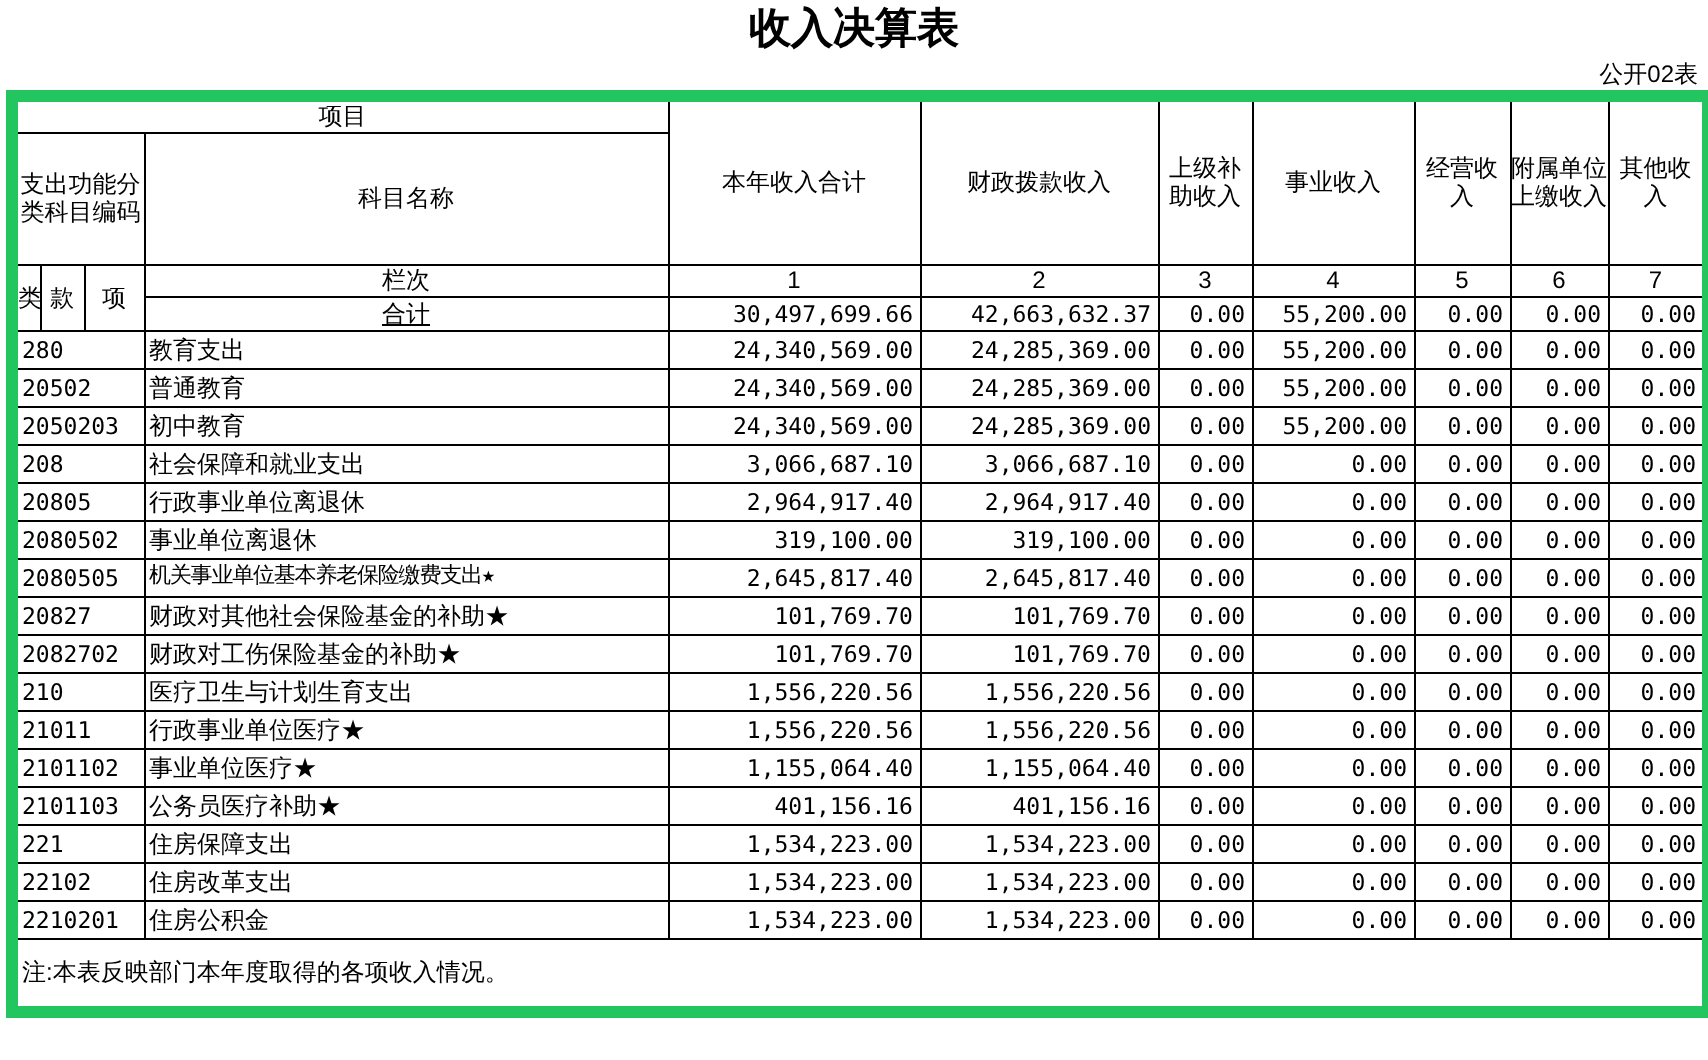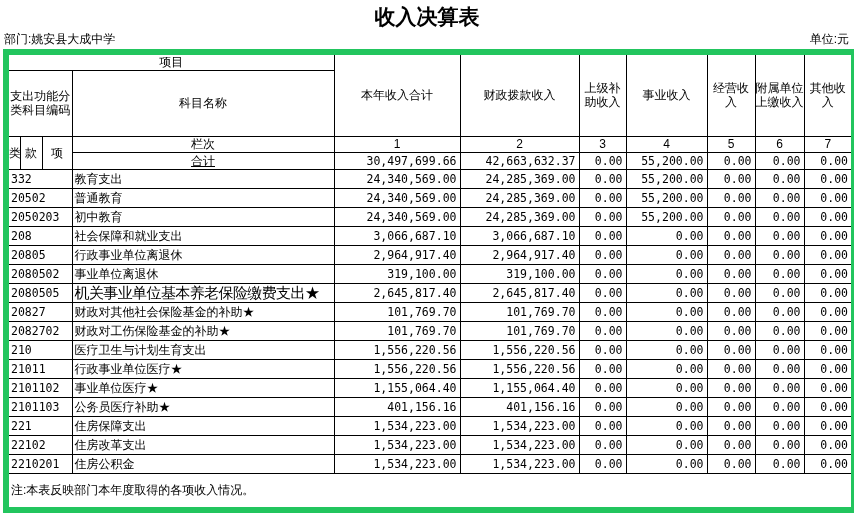--- a/index.html
+++ b/index.html
@@ -7,21 +7,21 @@
   body {
     width: 854px; height: 530px;
     background: #ffffff; color: #000;
     font-family: "Liberation Sans", sans-serif;
     overflow: hidden;
   }
   .page { padding: 2px 3px 0 3px; }
 
   .title {
     text-align: center;
-    font-family: Liberation Serif, serif;
+    font-family: Liberation Mono, monospace;
     font-size: 21px; font-weight: bold;
     line-height: 26px; margin: 2px 0 0 0;
   }
   .meta-right {
     text-align: right; font-size: 12px; line-height: 15px; padding-right: 2px;
   }
   .meta-row {
     display: flex; justify-content: space-between;
     font-size: 12px; line-height: 15px;
     padding: 0 2px 2px 1px; margin-top: 2px;
@@ -46,38 +46,35 @@
   td.num {
     text-align: right; padding-right: 3px;
     font-family: "DejaVu Sans Mono", monospace; font-size: 11.5px;
   }
   td.code {
     text-align: left; padding-left: 2px;
     font-family: "DejaVu Sans Mono", monospace; font-size: 11.5px;
   }
   td.name { text-align: left; padding-left: 2px; }
   td.name.indent { }
-  td.name.small { font-size: 15px; letter-spacing: -0.6px; }
+  td.name.small { font-size: 11px; letter-spacing: -0.6px; font-family: Liberation Mono, monospace; }
   th.total-label { text-align: center; text-decoration: underline; }
   tfoot td.note {
     text-align: left; padding-left: 2px; height: 37px; line-height: 18px;
   }
 </style>
 </head>
 <body>
 
 <div class="page">
 
   <h1 class="title">收入决算表</h1>
 
-
-  <div class="meta-row">
-    <span>部门:姚安县大成中学</span>
-    <span>单位:元</span>
-  </div>
+  <div class="meta-right">公开02表</div>
+
 
   <table class="income">
     <colgroup>
       <col style="width:14px">
         <col style="width:22px">
         <col style="width:30px">
       <col style="width:262px">
       <col style="width:126px">
         <col style="width:119px">
         <col style="width:47px">
@@ -120,21 +117,21 @@
         <td class="num">42,663,632.37</td>
         <td class="num">0.00</td>
         <td class="num">55,200.00</td>
         <td class="num">0.00</td>
         <td class="num">0.00</td>
         <td class="num">0.00</td>
       </tr>
     </thead>
     <tbody>
         <tr>
-          <td colspan="3" class="code">332</td>
+          <td colspan="3" class="code">280</td>
           <td class="name">教育支出</td>
           <td class="num">24,340,569.00</td>
           <td class="num">24,285,369.00</td>
           <td class="num">0.00</td>
           <td class="num">55,200.00</td>
           <td class="num">0.00</td>
           <td class="num">0.00</td>
           <td class="num">0.00</td>
         </tr>
         <tr>

